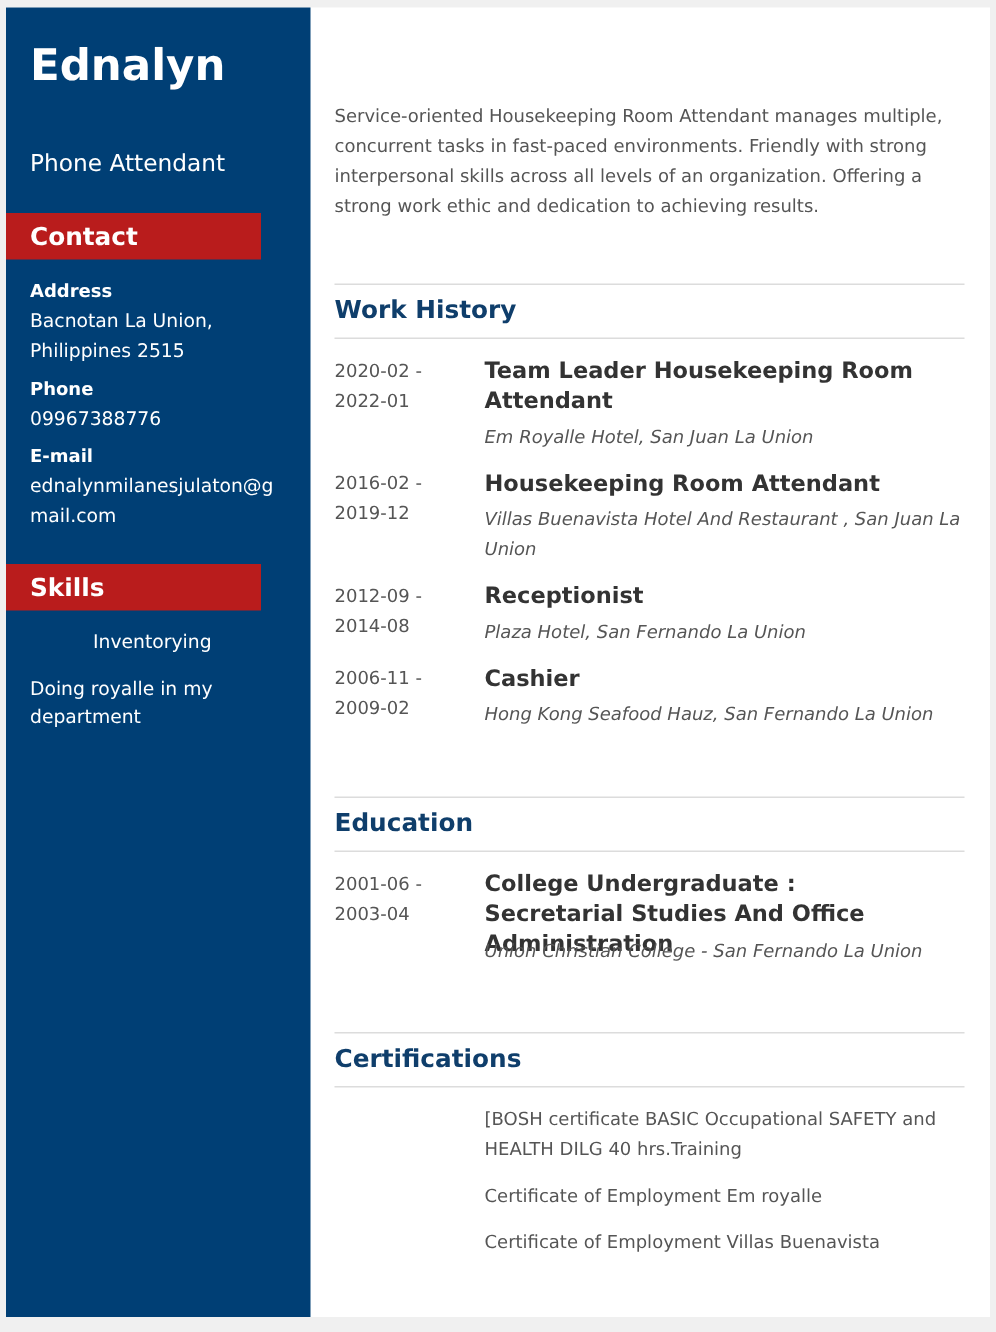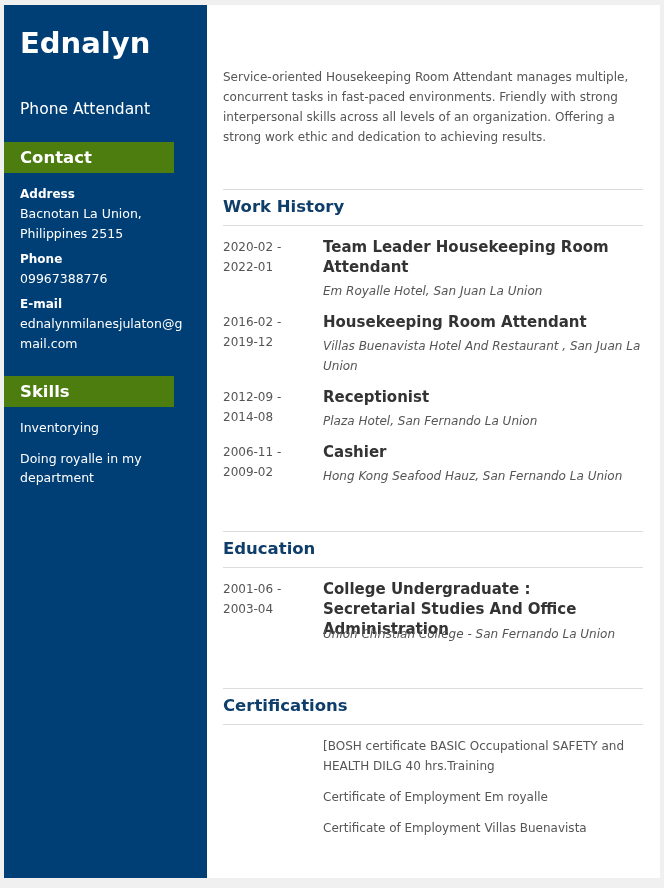--- a/index.html
+++ b/index.html
@@ -35,21 +35,21 @@
     position: absolute;
     left: 16px; top: 94px;
     font-size: 15.5px;
     line-height: 20px;
   }
   .side-head {
     position: absolute;
     left: 0;
     width: 170px;
     height: 31px;
-    background: #4d7c0f;
+    background: #b91c1c;
     font-size: 16.5px;
     font-weight: bold;
     line-height: 31px;
     padding-left: 16px;
   }
   .side-label {
     position: absolute;
     left: 16px;
     font-size: 12px;
     font-weight: bold;
@@ -146,21 +146,21 @@
     <div class="side-text" style="top:219px;">Philippines 2515</div>
 
     <div class="side-label" style="top:246px;">Phone</div>
     <div class="side-text" style="top:264px;">09967388776</div>
 
     <div class="side-label" style="top:291px;">E-mail</div>
     <div class="side-text" style="top:309px; width:168px;">ednalynmilanesjulaton@gmail.com</div>
 
     <div class="side-head" style="top:371px;">Skills</div>
 
-    <div class="side-skill" style="top:413px;">Inventorying</div>
+    <div class="side-skill" style="top:413px;margin-left:42px;">Inventorying</div>
     <div class="side-skill" style="top:444px; width:140px;">Doing royalle in my department</div>
   </div>
 
   <div class="summary">Service-oriented Housekeeping Room Attendant manages multiple, concurrent tasks in fast-paced environments. Friendly with strong interpersonal skills across all levels of an organization. Offering a strong work ethic and dedication to achieving results.</div>
 
   <div class="hr" style="top:184px;"></div>
   <div class="sec-title" style="top:191px;">Work History</div>
   <div class="hr" style="top:220px;"></div>
 
   <div>

